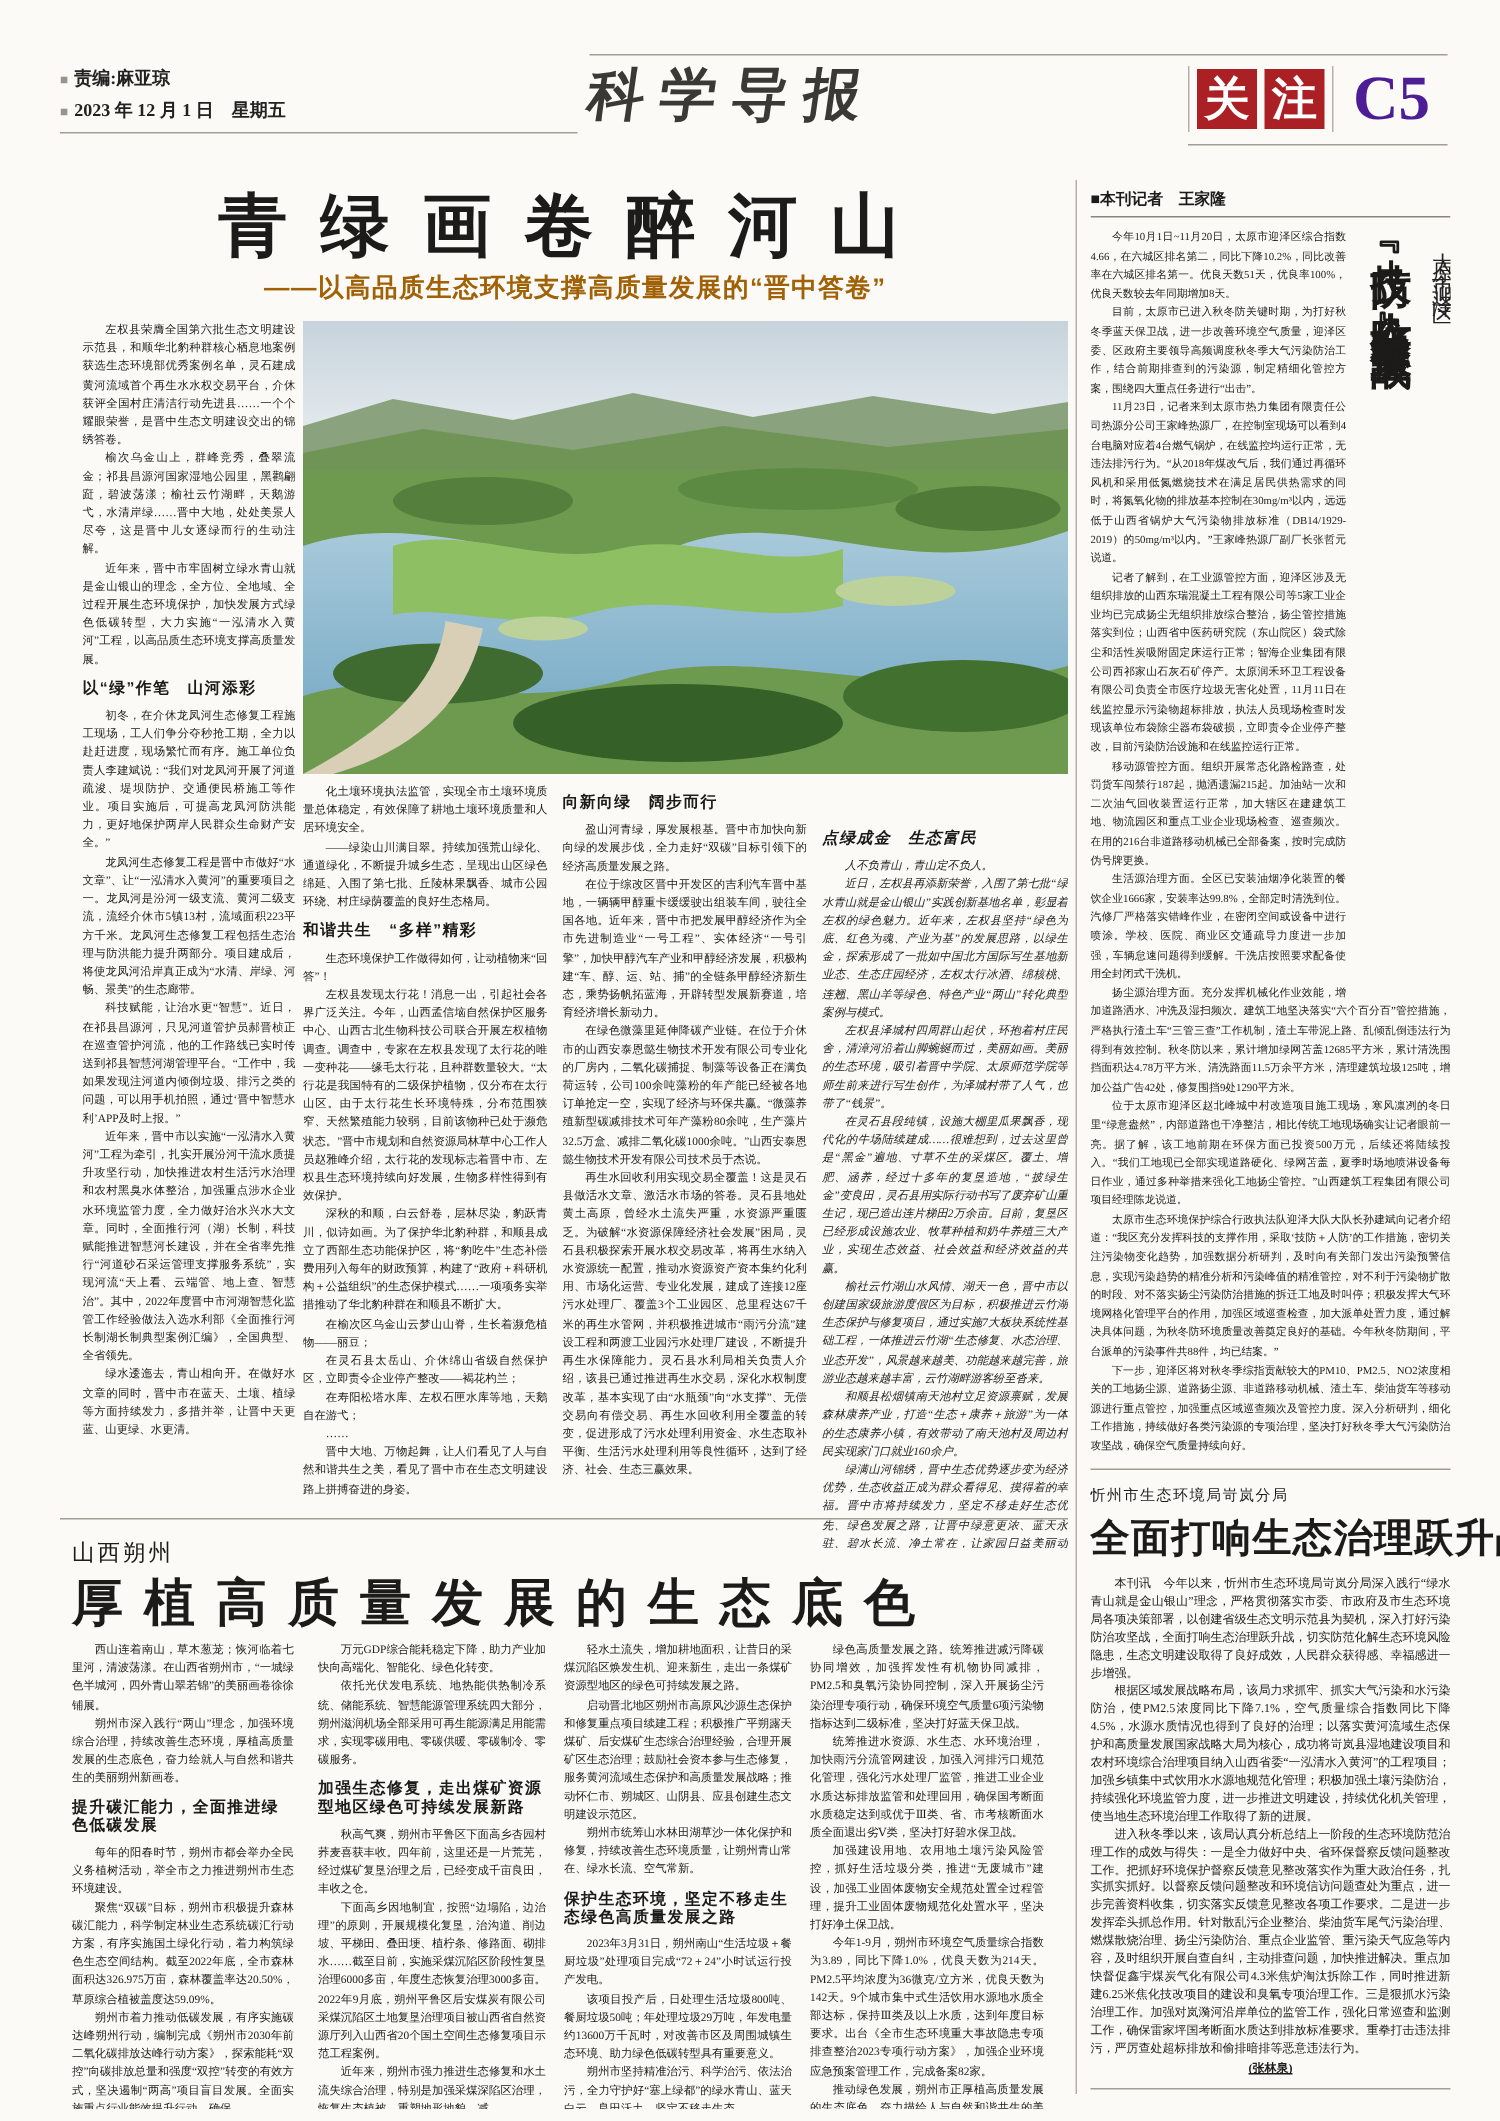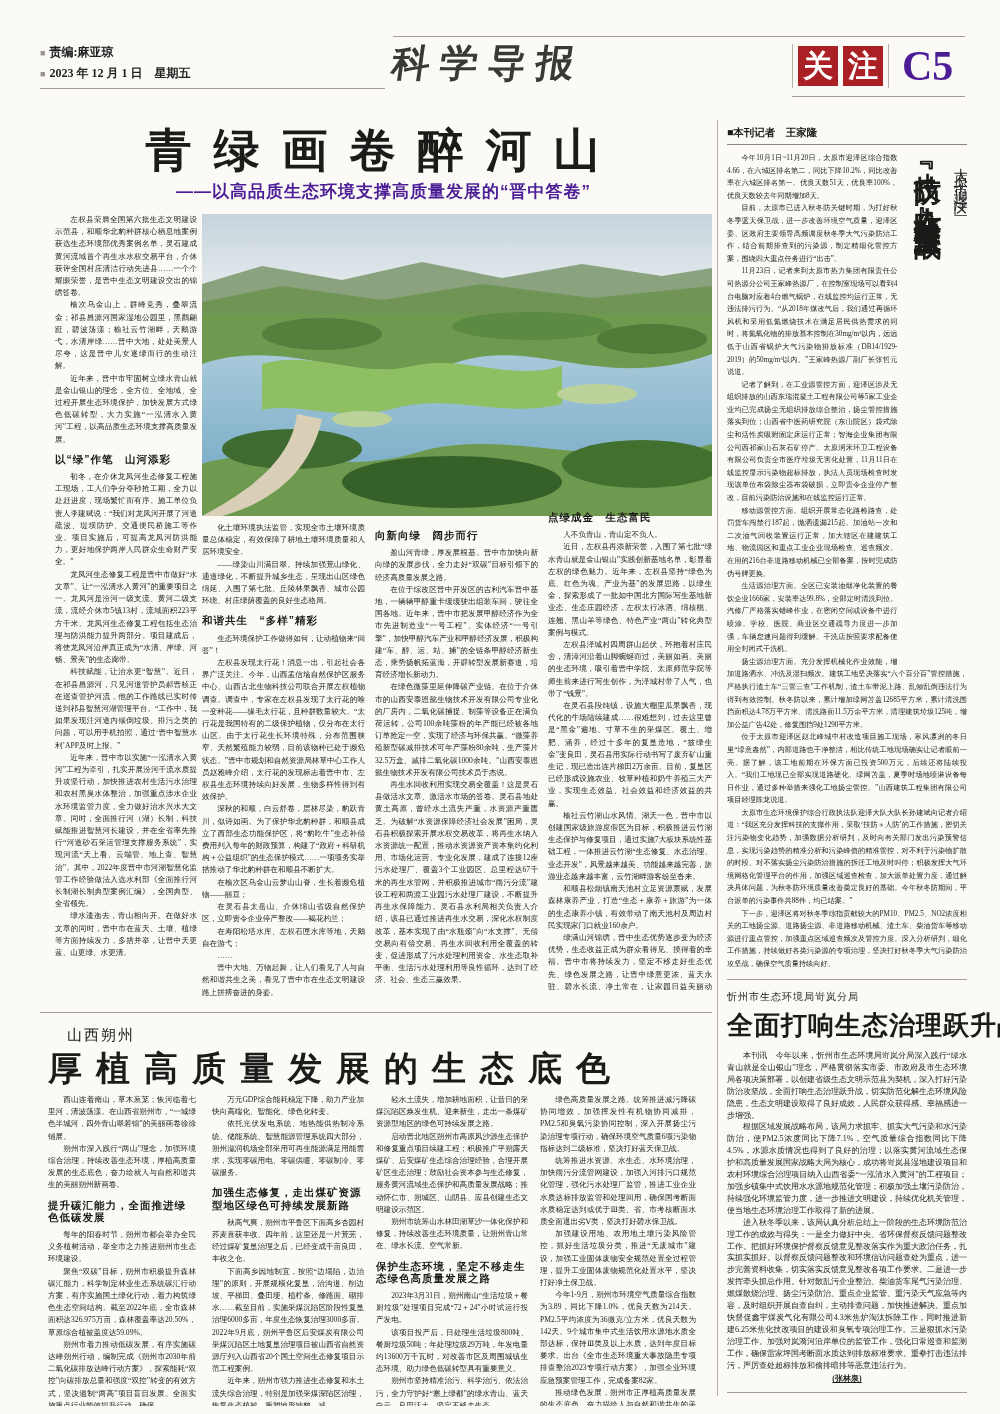--- a/index.html
+++ b/index.html
@@ -12,47 +12,47 @@
   .hdr-left .sq{color:#9a958c;font-size:9px;margin-right:4px;}
   .masthead{left:392px;top:38px;font-size:38px;font-weight:bold;letter-spacing:10px;
             transform:skewX(-8deg);color:#3a3935;font-family:"Liberation Serif",serif;}
   .sec-box{width:40px;height:40px;background:#ab2025;color:#fff;font-weight:bold;font-size:30px;
            display:flex;align-items:center;justify-content:center;font-family:"Liberation Sans",sans-serif;}
   .pageno{font-size:42px;font-weight:bold;font-family:Liberation Serif, serif;color:#4c1d95;}
   
   .headline{left:55px;top:120px;width:657px;text-align:center;font-size:46px;font-weight:bold;
             letter-spacing:22px;font-family:"Liberation Sans",sans-serif;white-space:nowrap;}
   .subhead{left:55px;top:180px;width:657px;text-align:center;font-size:17px;font-weight:bold;
-           letter-spacing:1px;font-family:"Liberation Sans",sans-serif;color:#4c1d95;}
+           letter-spacing:1px;font-family:"Liberation Sans",sans-serif;color:#a16207;}
   
   .ncol{font-size:7.6px;line-height:12.2px;overflow:hidden;}
   .ncol p.para{margin:0;text-indent:2em;text-align:justify;}
   .sub-h{font-family:"Liberation Sans",sans-serif;font-weight:bold;font-size:10.5px;
          margin:7px 0 6px;letter-spacing:1px;}
   .sig{text-align:center;font-weight:bold;margin:2px 0 0;text-decoration:underline;}
   .leftcol{left:55px;top:214px;width:142px;height:794px;}
   .photo{left:202px;top:214px;width:510px;height:302px;overflow:hidden;}
   .c1{left:202px;top:522px;width:163px;height:486px;}
   .c2{left:375px;top:522px;width:163px;height:486px;}
-  .c3{left:548px;top:504px;width:164px;height:486px;}
+  .c3{left:548px;top:546px;width:164px;height:486px;font-style:italic;}
   
   .vdiv{left:717px;top:120px;width:1px;height:1276px;background:#b5b0a8;}
   .rt{left:727px;top:126px;width:240px;height:848px;overflow:hidden;}
   .rt-byline{font-size:10.5px;font-weight:bold;font-family:"Liberation Sans",sans-serif;
              border-bottom:1px solid #8a857d;padding-bottom:4px;margin-bottom:7px;}
   .rt-body{font-size:7.2px;line-height:12.6px;}
   .rt-body p.para{margin:0;text-indent:2em;text-align:justify;}
   .v-head{float:right;height:516px;margin-left:7px;display:flex;flex-direction:row;}
   .v-head .vsmall{writing-mode:vertical-rl;font-size:15px;letter-spacing:7px;
                   font-family:"Liberation Sans",sans-serif;color:#222;padding-top:4px;}
   .v-head .vbig{writing-mode:vertical-rl;font-size:27px;font-weight:bold;letter-spacing:2px;
                 font-family:"Liberation Sans",sans-serif;line-height:46px;margin-right:4px;}
   
   .bl-rule{left:40px;top:1012px;width:672px;height:1px;}
-  .bl-kicker{left:48px;top:1026px;font-size:15px;letter-spacing:2px;font-family:Liberation Serif, serif;margin-left:19px;}
+  .bl-kicker{left:48px;top:1026px;font-size:15px;letter-spacing:2px;font-family:Liberation Serif, serif;}
   .bl-headline{left:48px;top:1046px;width:660px;font-size:34px;font-weight:bold;letter-spacing:14px;
                font-family:"Liberation Sans",sans-serif;white-space:nowrap;}
   .blc{top:1094px;height:312px;}
   .blc1{left:48px;width:148px;}
   .blc2{left:212px;width:152px;}
   .blc3{left:376px;width:152px;}
   .blc4{left:540px;width:156px;}
   
   .br-rule{left:727px;top:979px;width:240px;height:1px;}
   .br-kicker{left:727px;top:990px;font-size:10px;letter-spacing:1px;font-family:"Liberation Sans",sans-serif;}

